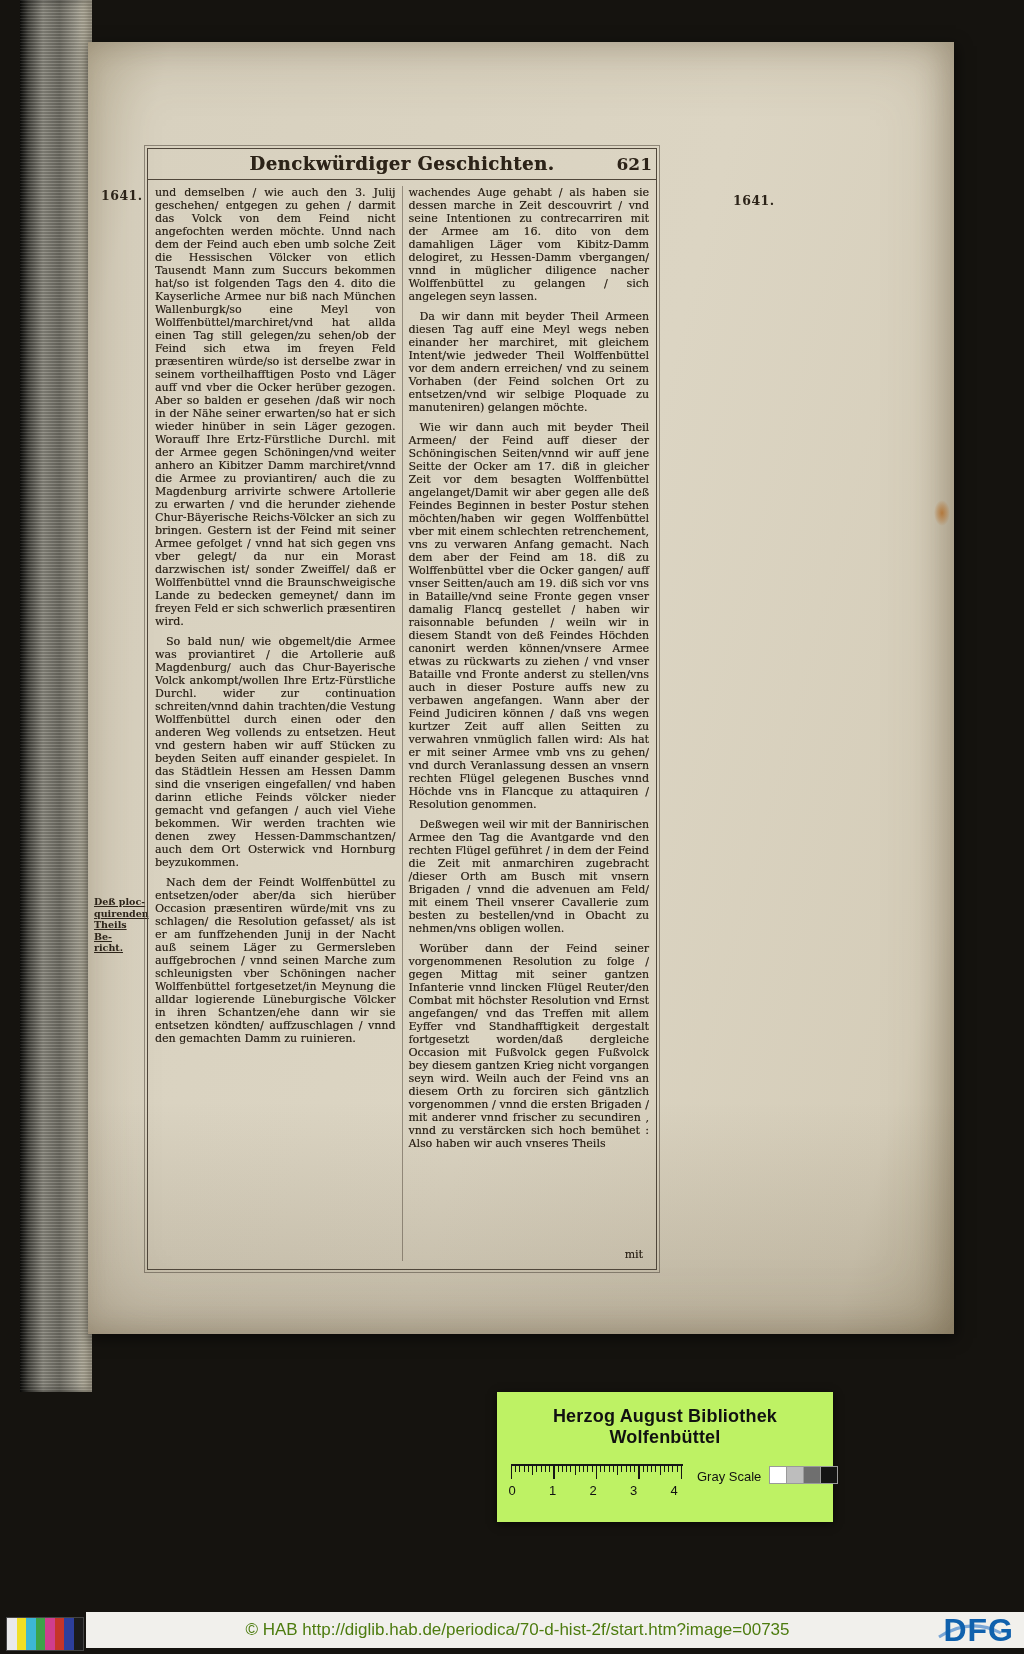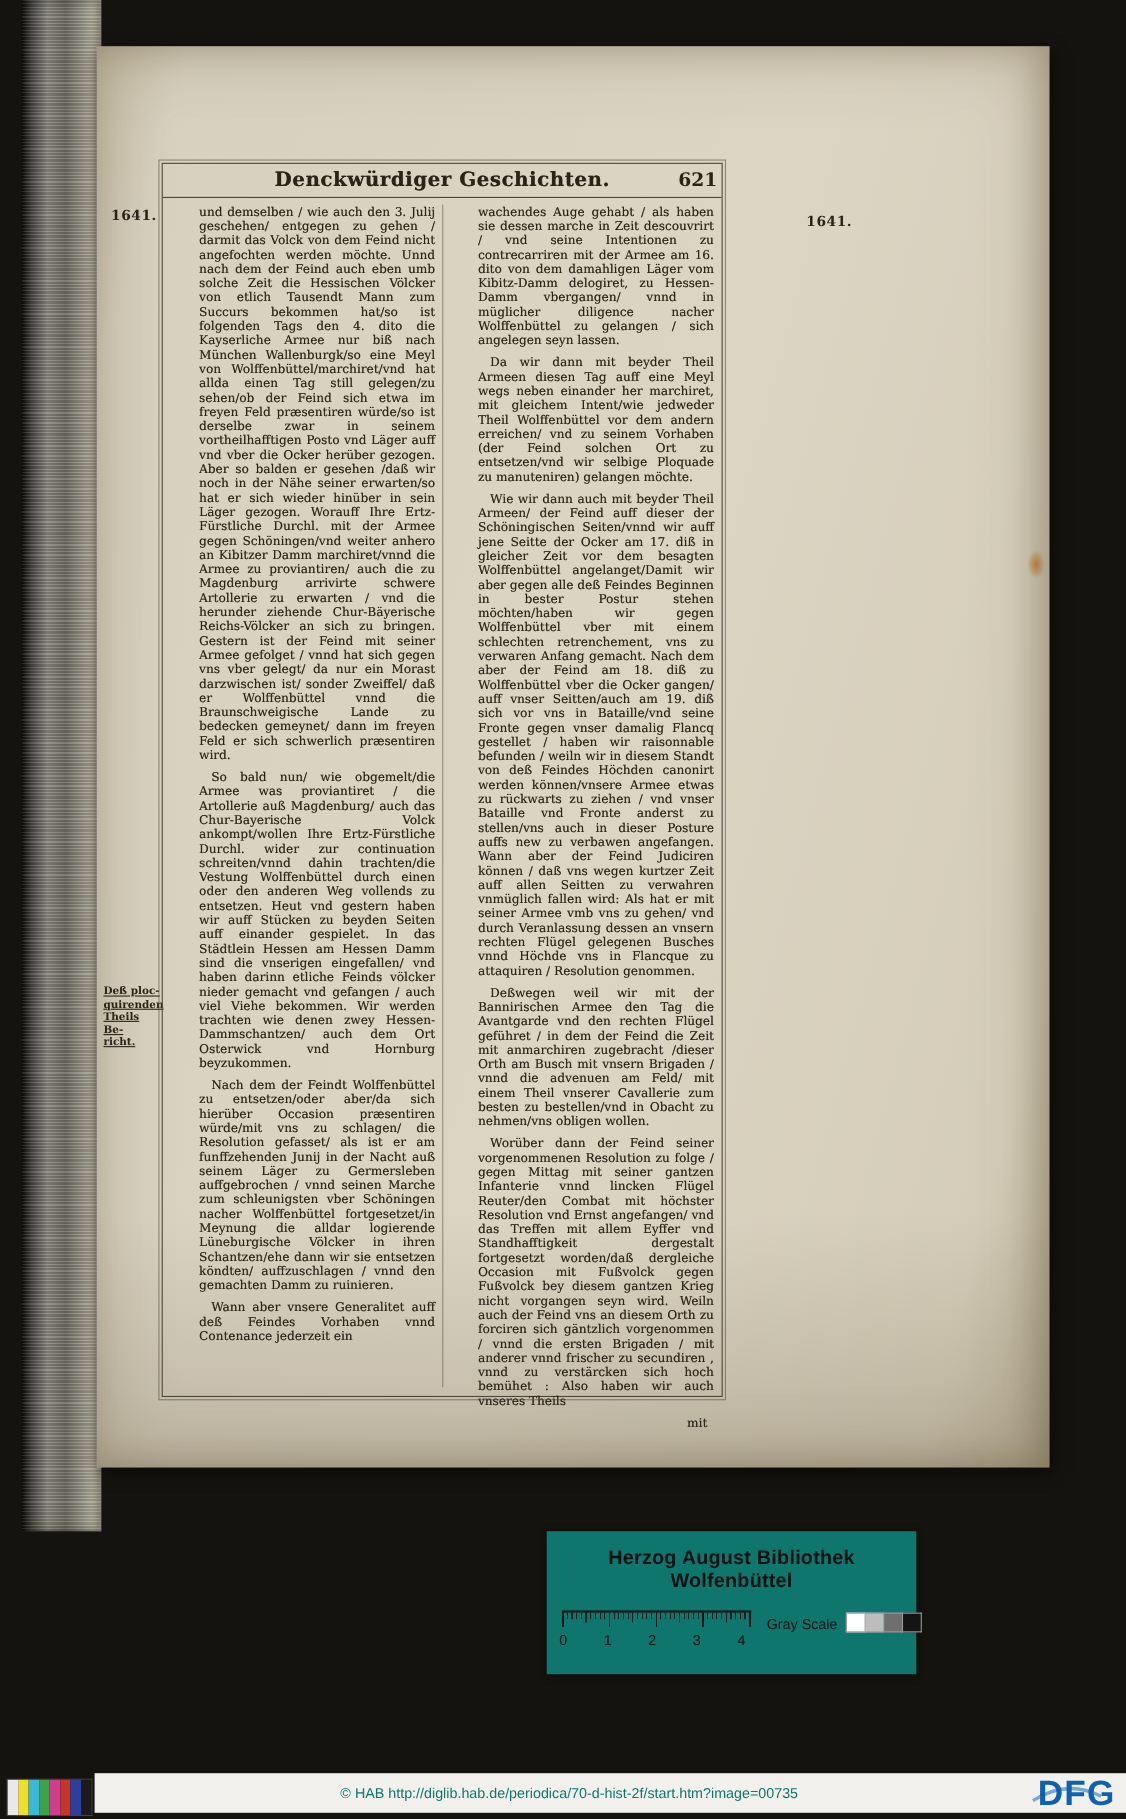--- a/index.html
+++ b/index.html
@@ -55,21 +55,20 @@
   }
   .columns{
     display:flex;height:calc(100% - 31px);box-sizing:border-box;
     padding:6px 7px 8px 7px;
   }
   .col{
     flex:1 1 0;display:flex;flex-direction:column;
     font-size:11px;line-height:13px;text-align:justify;
     hyphens:auto;
     text-shadow:.2px 0 0 rgba(44,35,24,.55);
-    margin-left:26px;
   }
   .col p{margin:0 0 7px 0;text-indent:11px;}
   .col p.cont{text-indent:0;}
   .col-divider{width:1px;background:#5a4f41;opacity:.55;margin:0 6px;}
   .catchword{margin-top:auto;text-align:right;font-size:11px;padding-right:6px;}
 
   
   .margin-year{position:absolute;font-size:12.5px;font-weight:bold;letter-spacing:.5px;}
   .margin-year.left{left:13px;top:146px;}
   .margin-year.right{left:645px;top:151px;}
@@ -80,21 +79,21 @@
   .margin-note span{display:block;text-decoration:underline;}
   .stain{
     position:absolute;left:846px;top:458px;width:16px;height:26px;border-radius:50%;
     background:radial-gradient(closest-side,#b06e2c 0%,rgba(176,110,44,.45) 60%,rgba(176,110,44,0) 100%);
     opacity:.85;
   }
 
   
   .scale-card{
     position:absolute;left:497px;top:1392px;width:336px;height:130px;
-    background:#0f766e;box-sizing:border-box;padding:14px 14px 10px 14px;
+    background:#bef264;box-sizing:border-box;padding:14px 14px 10px 14px;
     font-family:"Liberation Sans", sans-serif;color:#111;
     box-shadow:0 2px 8px rgba(0,0,0,.6);
   }
   .card-title{font-size:18px;font-weight:bold;text-align:center;letter-spacing:.2px;}
   .card-row{display:flex;align-items:flex-start;margin-top:16px;}
   .ruler-wrap{width:172px;}
   .ruler{
     width:172px;height:14px;border-top:2px solid #161616;
     background-image:
       repeating-linear-gradient(to right,#161616 0 1.3px,transparent 1.3px 42.5px),
@@ -111,21 +110,21 @@
   .gs-patches span{width:16px;height:16px;display:block;border:1px solid #9a9a9a;border-left:none;}
   .gs-patches span:first-child{border-left:1px solid #9a9a9a;}
 
   
   .bottom-bar{
     position:absolute;left:86px;top:1612px;width:938px;height:36px;
     background:#f1f0ec;font-family:"Liberation Sans", sans-serif;
   }
   .copyright{
     position:absolute;left:46%;top:50%;transform:translate(-50%,-50%);
-    font-size:13px;color:#0f766e;white-space:nowrap;
+    font-size:17px;color:#4d7c0f;white-space:nowrap;
   }
   .dfg{
     position:absolute;right:10px;top:3px;height:30px;display:flex;align-items:center;
   }
   .dfg .dfg-text{
     font-size:32px;font-weight:bold;color:#1061ad;letter-spacing:1px;
     font-family:"Liberation Sans", sans-serif;position:relative;z-index:2;
   }
   .dfg svg{position:absolute;left:-6px;top:2px;z-index:1;}
 
@@ -158,21 +157,20 @@
     <div class="frame">
       <div class="frame-header">
         <span class="running-title">Denckwürdiger Geschichten.</span>
         <span class="page-number">621</span>
       </div>
       <div class="columns">
         <div class="col">
           <p class="cont">und demselben / wie auch den 3. Julij geschehen/ entgegen zu gehen / darmit das Volck von dem Feind nicht angefochten werden möchte. Unnd nach dem der Feind auch eben umb solche Zeit die Hessischen Völcker von etlich Tausendt Mann zum Succurs bekommen hat/so ist folgenden Tags den 4. dito die Kayserliche Armee nur biß nach München Wallenburgk/so eine Meyl von Wolffenbüttel/marchiret/vnd hat allda einen Tag still gelegen/zu sehen/ob der Feind sich etwa im freyen Feld præsentiren würde/so ist derselbe zwar in seinem vortheilhafftigen Posto vnd Läger auff vnd vber die Ocker herüber gezogen. Aber so balden er gesehen /daß wir noch in der Nähe seiner erwarten/so hat er sich wieder hinüber in sein Läger gezogen. Worauff Ihre Ertz-Fürstliche Durchl. mit der Armee gegen Schöningen/vnd weiter anhero an Kibitzer Damm marchiret/vnnd die Armee zu proviantiren/ auch die zu Magdenburg arrivirte schwere Artollerie zu erwarten / vnd die herunder ziehende Chur-Bäyerische Reichs-Völcker an sich zu bringen. Gestern ist der Feind mit seiner Armee gefolget / vnnd hat sich gegen vns vber gelegt/ da nur ein Morast darzwischen ist/ sonder Zweiffel/ daß er Wolffenbüttel vnnd die Braunschweigische Lande zu bedecken gemeynet/ dann im freyen Feld er sich schwerlich præsentiren wird.</p>
           <p>So bald nun/ wie obgemelt/die Armee was proviantiret / die Artollerie auß Magdenburg/ auch das Chur-Bayerische Volck ankompt/wollen Ihre Ertz-Fürstliche Durchl. wider zur continuation schreiten/vnnd dahin trachten/die Vestung Wolffenbüttel durch einen oder den anderen Weg vollends zu entsetzen. Heut vnd gestern haben wir auff Stücken zu beyden Seiten auff einander gespielet. In das Städtlein Hessen am Hessen Damm sind die vnserigen eingefallen/ vnd haben darinn etliche Feinds völcker nieder gemacht vnd gefangen / auch viel Viehe bekommen. Wir werden trachten wie denen zwey Hessen-Dammschantzen/ auch dem Ort Osterwick vnd Hornburg beyzukommen.</p>
           <p>Nach dem der Feindt Wolffenbüttel zu entsetzen/oder aber/da sich hierüber Occasion præsentiren würde/mit vns zu schlagen/ die Resolution gefasset/ als ist er am funffzehenden Junij in der Nacht auß seinem Läger zu Germersleben auffgebrochen / vnnd seinen Marche zum schleunigsten vber Schöningen nacher Wolffenbüttel fortgesetzet/in Meynung die alldar logierende Lüneburgische Völcker in ihren Schantzen/ehe dann wir sie entsetzen köndten/ auffzuschlagen / vnnd den gemachten Damm zu ruinieren.</p>
-          <p>Wann aber vnsere Generalitet auff deß Feindes Vorhaben vnnd Contenance jederzeit ein</p>
         </div>
         <div class="col-divider"></div>
         <div class="col">
           <p class="cont">wachendes Auge gehabt / als haben sie dessen marche in Zeit descouvrirt / vnd seine Intentionen zu contrecarriren mit der Armee am 16. dito von dem damahligen Läger vom Kibitz-Damm delogiret, zu Hessen-Damm vbergangen/ vnnd in müglicher diligence nacher Wolffenbüttel zu gelangen / sich angelegen seyn lassen.</p>
           <p>Da wir dann mit beyder Theil Armeen diesen Tag auff eine Meyl wegs neben einander her marchiret, mit gleichem Intent/wie jedweder Theil Wolffenbüttel vor dem andern erreichen/ vnd zu seinem Vorhaben (der Feind solchen Ort zu entsetzen/vnd wir selbige Ploquade zu manuteniren) gelangen möchte.</p>
           <p>Wie wir dann auch mit beyder Theil Armeen/ der Feind auff dieser der Schöningischen Seiten/vnnd wir auff jene Seitte der Ocker am 17. diß in gleicher Zeit vor dem besagten Wolffenbüttel angelanget/Damit wir aber gegen alle deß Feindes Beginnen in bester Postur stehen möchten/haben wir gegen Wolffenbüttel vber mit einem schlechten retrenchement, vns zu verwaren Anfang gemacht. Nach dem aber der Feind am 18. diß zu Wolffenbüttel vber die Ocker gangen/ auff vnser Seitten/auch am 19. diß sich vor vns in Bataille/vnd seine Fronte gegen vnser damalig Flancq gestellet / haben wir raisonnable befunden / weiln wir in diesem Standt von deß Feindes Höchden canonirt werden können/vnsere Armee etwas zu rückwarts zu ziehen / vnd vnser Bataille vnd Fronte anderst zu stellen/vns auch in dieser Posture auffs new zu verbawen angefangen. Wann aber der Feind Judiciren können / daß vns wegen kurtzer Zeit auff allen Seitten zu verwahren vnmüglich fallen wird: Als hat er mit seiner Armee vmb vns zu gehen/ vnd durch Veranlassung dessen an vnsern rechten Flügel gelegenen Busches vnnd Höchde vns in Flancque zu attaquiren / Resolution genommen.</p>
           <p>Deßwegen weil wir mit der Bannirischen Armee den Tag die Avantgarde vnd den rechten Flügel geführet / in dem der Feind die Zeit mit anmarchiren zugebracht /dieser Orth am Busch mit vnsern Brigaden / vnnd die advenuen am Feld/ mit einem Theil vnserer Cavallerie zum besten zu bestellen/vnd in Obacht zu nehmen/vns obligen wollen.</p>
           <p>Worüber dann der Feind seiner vorgenommenen Resolution zu folge / gegen Mittag mit seiner gantzen Infanterie vnnd lincken Flügel Reuter/den Combat mit höchster Resolution vnd Ernst angefangen/ vnd das Treffen mit allem Eyffer vnd Standhafftigkeit dergestalt fortgesetzt worden/daß dergleiche Occasion mit Fußvolck gegen Fußvolck bey diesem gantzen Krieg nicht vorgangen seyn wird. Weiln auch der Feind vns an diesem Orth zu forciren sich gäntzlich vorgenommen / vnnd die ersten Brigaden / mit anderer vnnd frischer zu secundiren , vnnd zu verstärcken sich hoch bemühet : Also haben wir auch vnseres Theils</p>
           <div class="catchword">mit</div>
         </div>

